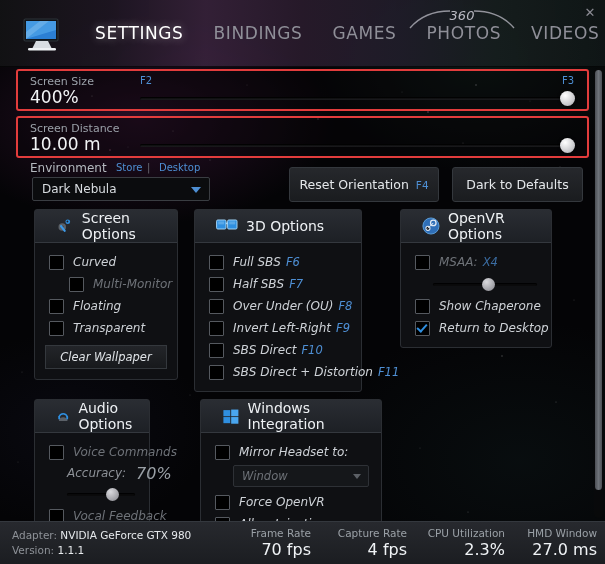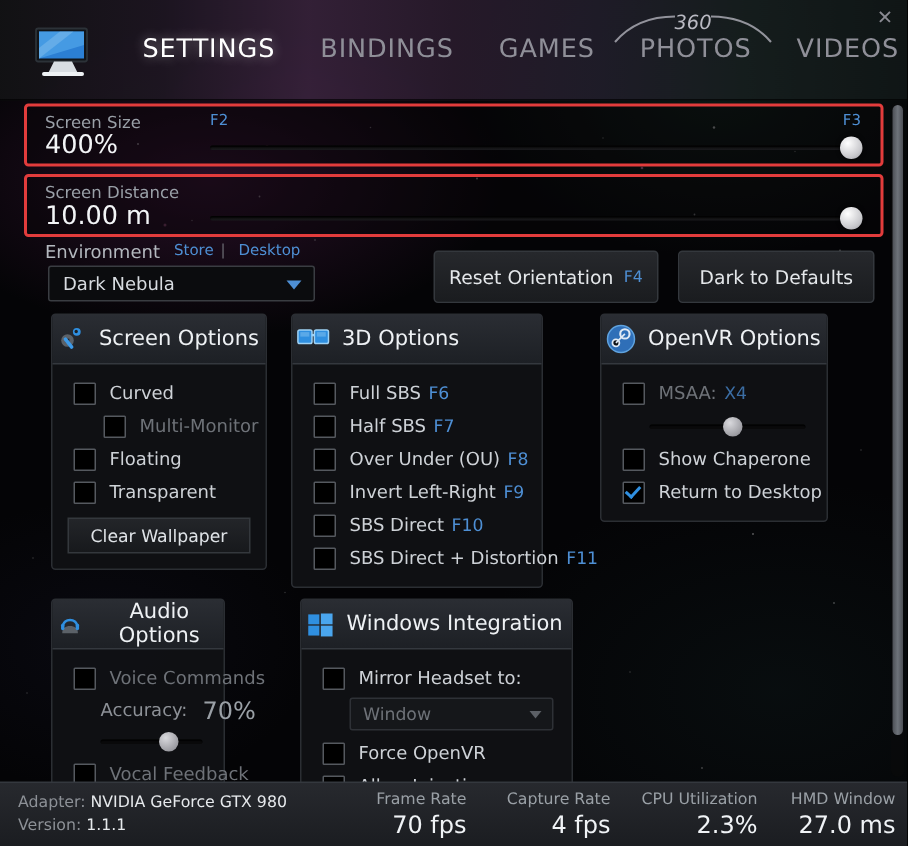--- a/index.html
+++ b/index.html
@@ -234,30 +234,30 @@
     border-radius: 3px;
     box-sizing: border-box;
   }
   .panel-head {
     position: relative;
     height: 32px;
     background: linear-gradient(to bottom,#2a2d33,#1d2025);
     border-bottom: 1px solid #34383e;
     display: flex;
     align-items: center;
-    padding-left: 3px;
+    padding-left: 21px;
     gap: 8px;
-    text-align: center;
   }
   .panel-title {
     font-size: 14px;
     color: #eef1f4;
   }
   .panel-body {
     padding: 8px 0 8px 0;
+    font-style: italic;
   }
 
   .opt {
     position: relative;
     height: 22px;
     display: flex;
     align-items: center;
     padding-left: 14px;
     gap: 9px;
     cursor: pointer;

